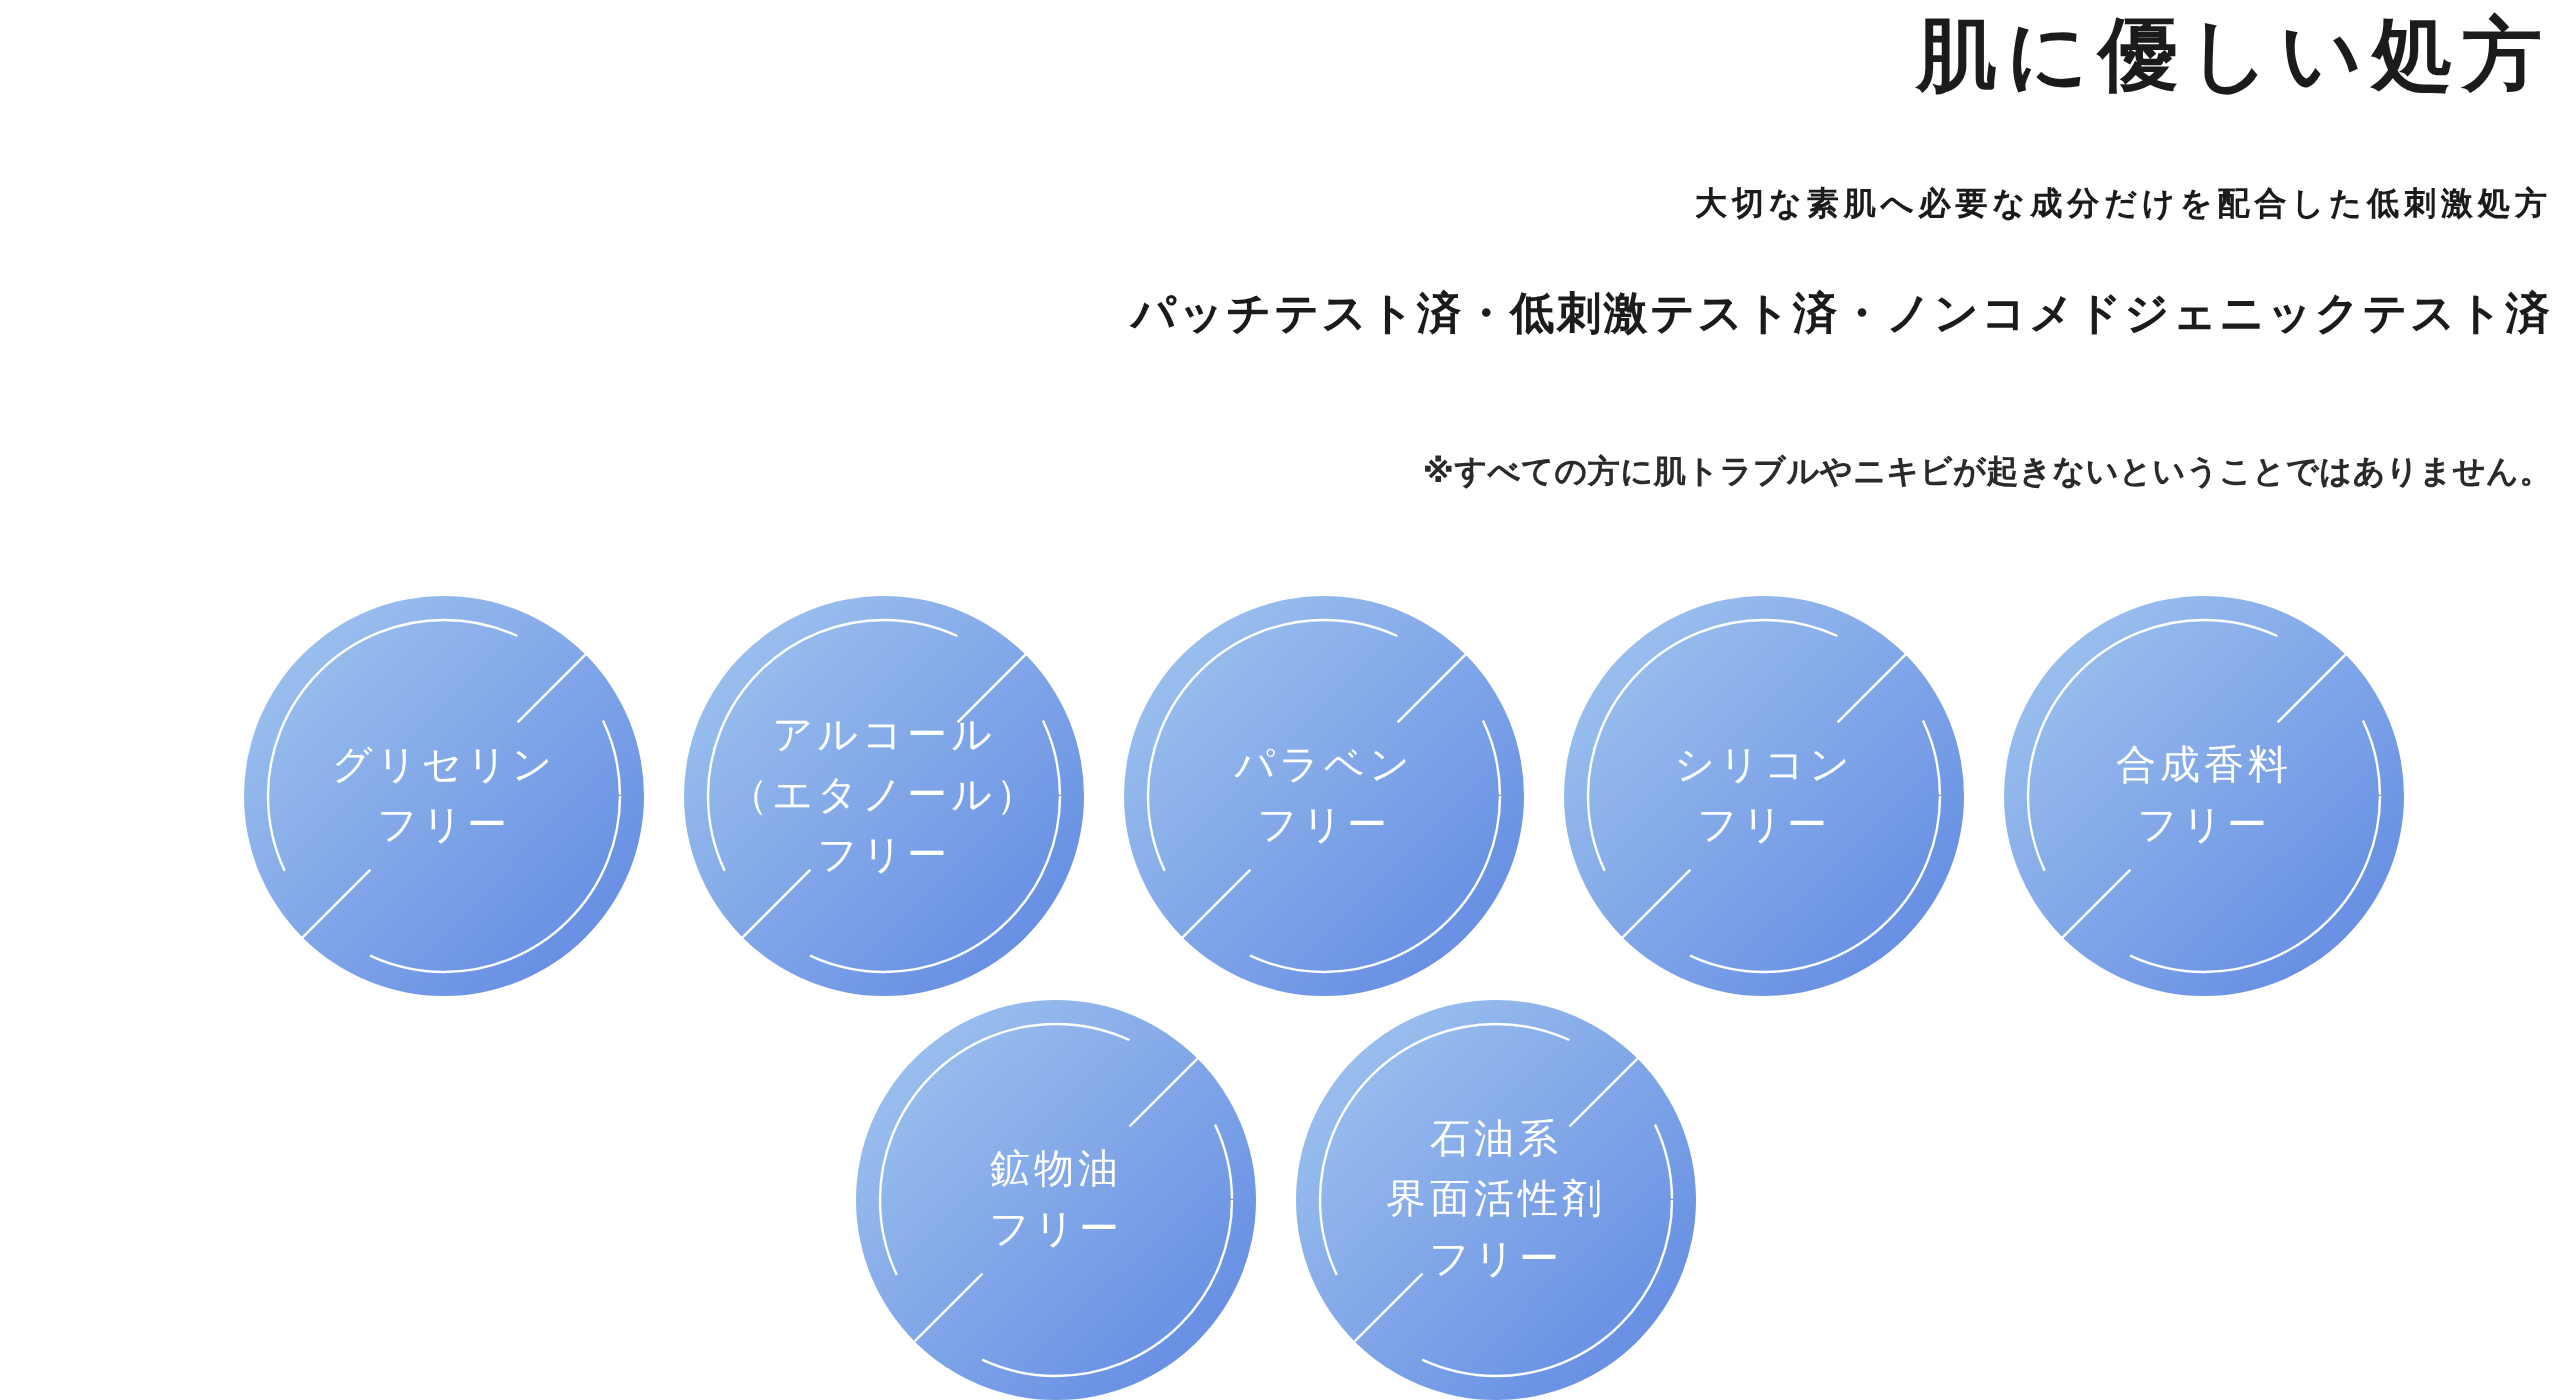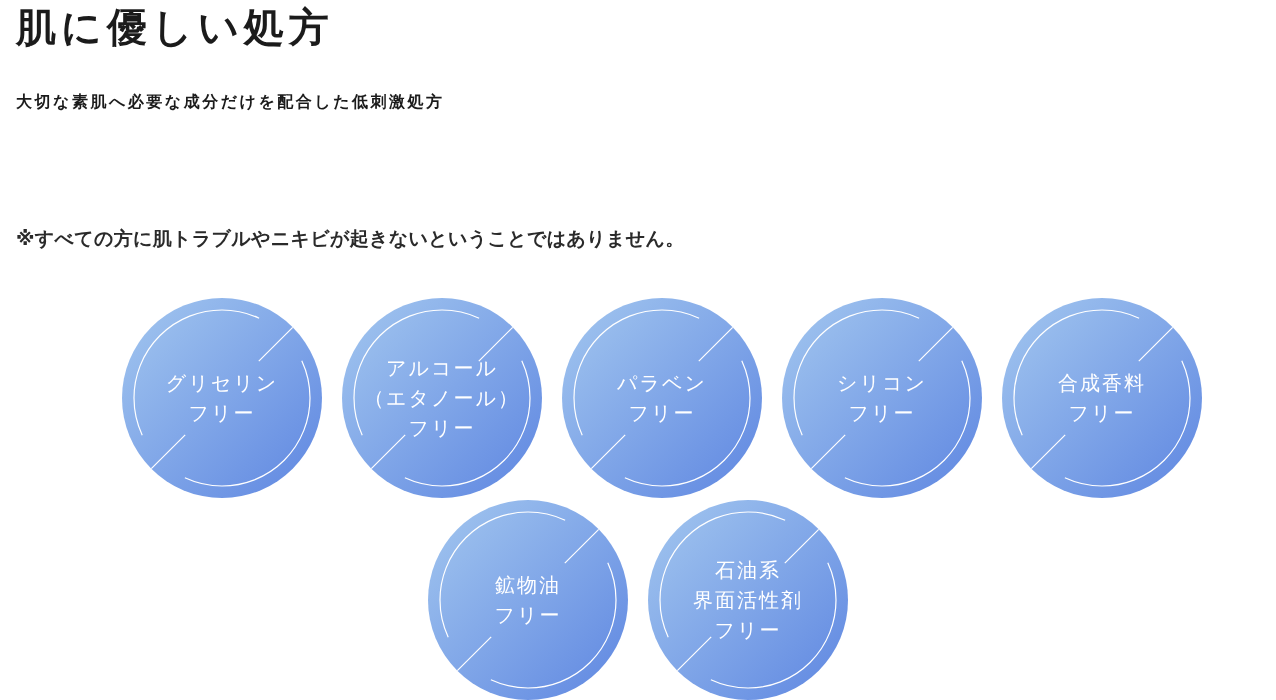--- a/index.html
+++ b/index.html
@@ -7,21 +7,21 @@
 
   .stage {
     position:relative;
     width:1276px; height:700px;
     margin:0 auto;
     background: var(--page-bg, #ffffff);
     overflow:hidden;
     font-family:"Liberation Sans","DejaVu Sans",sans-serif;
   }
 
-  .center-text { position:absolute; left:0; right:0; text-align:left; white-space:nowrap;margin-left:16px; }
+  .center-text { position:absolute; left:0; right:0; text-align:right; white-space:nowrap; }
 
   .page-title {
     top:6px;
     font-family:"Liberation Serif","DejaVu Serif",serif;
     font-size:40px; font-weight:700; letter-spacing:5px;
     color:var(--heading-color,#1b1b1b); line-height:1.1;
   }
   .subtitle-1 {
     top:92px;
     font-family:"Liberation Serif","DejaVu Serif",serif;
@@ -29,21 +29,21 @@
     color:var(--heading-color,#1b1b1b);
   }
   .subtitle-2 {
     top:142px;
     font-family:"Liberation Serif","DejaVu Serif",serif;
     font-size:22px; font-weight:700; letter-spacing:1.3px;
     color:var(--heading-color,#1b1b1b);
   }
   .note {
     top:226px;
-    font-size:19px; font-weight:600; letter-spacing:0.3px;
+    font-size:16px; font-weight:600; letter-spacing:0.3px;
     color:var(--note-color,#2a2a2a);
   }
 
   .badge-row {
     position:absolute; left:0; right:0;
     display:flex; justify-content:center; gap:20px;
   }
   .badge-row.row1 { top:298px;padding-left:48px; }
   .badge-row.row2 { top:500px; }
 
@@ -64,20 +64,21 @@
 </style>
 </head>
 <body>
 
 <div class="stage" style="--page-bg: #ffffff; --heading-color: #1b1b1b; --note-color: #2a2a2a; --grad-start: #a3c7ef; --grad-end: #5e86e1; --circle-text: #ffffff;">
 
   <div class="center-text page-title">肌に優しい処方</div>
 
   <div class="center-text subtitle-1">大切な素肌へ必要な成分だけを配合した低刺激処方</div>
 
+  <div class="center-text subtitle-2">パッチテスト済・低刺激テスト済・ノンコメドジェニックテスト済</div>
 
   <div class="center-text note">※すべての方に肌トラブルやニキビが起きないということではありません。</div>
 
   <div class="badge-row row1">
       <div class="circle">
         <svg viewBox="0 0 200 200">
           <circle cx="100" cy="100" r="88" fill="none" stroke="#ffffff" stroke-width="1.2" pathLength="360" stroke-dasharray="115 40 140 40 25"></circle>
           <line x1="136.8" y1="63.2" x2="170.7" y2="29.3" stroke="#ffffff" stroke-width="1.2"></line>
           <line x1="63.2" y1="136.8" x2="29.3" y2="170.7" stroke="#ffffff" stroke-width="1.2"></line>
         </svg>

